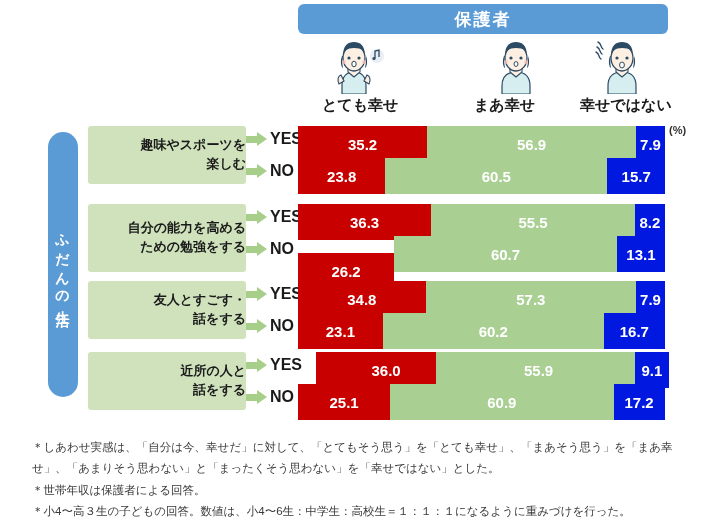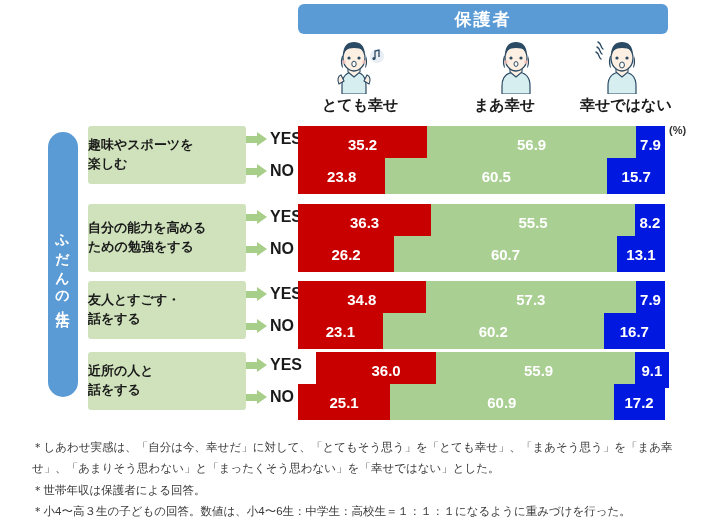--- a/index.html
+++ b/index.html
@@ -46,21 +46,21 @@
   .vband span{
     color:#ffffff;font-size:14px;font-weight:bold;
     writing-mode:vertical-rl;text-orientation:upright;letter-spacing:3px;
   }
 
   
   .group{position:absolute;left:88px;width:595px;}
   .qbox{
     position:absolute;left:0;top:0;width:158px;
     background:#cfe2bb;border-radius:3px;
-    display:flex;flex-direction:column;align-items:flex-start;justify-content:center;
+    display:flex;flex-direction:column;align-items:flex-end;justify-content:center;
     text-align:center;
   }
   .qbox .qline{
     font-size:13px;color:#1a1a1a;line-height:1.45;font-weight:bold;white-space:nowrap;
   }
   .arrow{
     position:absolute;left:158px;width:22px;height:14px;
   }
   .arrow:before{
     content:"";position:absolute;left:0;top:4px;width:12px;height:7px;background:#a8cf8a;
@@ -216,21 +216,21 @@
           <div class="seg s1" style="left: 133.221px; width: 203.685px;">
             <span>55.5</span>
           </div>
           <div class="seg s2" style="left: 336.906px; width: 30.094px;">
             <span>8.2</span>
           </div>
         </div>
         <div class="arrow" style="top: 38px;"></div>
         <div class="ynlabel" style="top: 36px;">NO</div>
         <div class="barrow" style="top: 32px;">
-          <div class="seg s0" style="left: 0px; width: 96.154px;">
+          <div class="seg s0" style="left: 0px; width: 96.154px; margin-top: 17px;">
             <span>26.2</span>
           </div>
           <div class="seg s1" style="left: 96.154px; width: 222.769px;">
             <span>60.7</span>
           </div>
           <div class="seg s2" style="left: 318.923px; width: 48.077px;">
             <span>13.1</span>
           </div>
         </div>
       </div>

